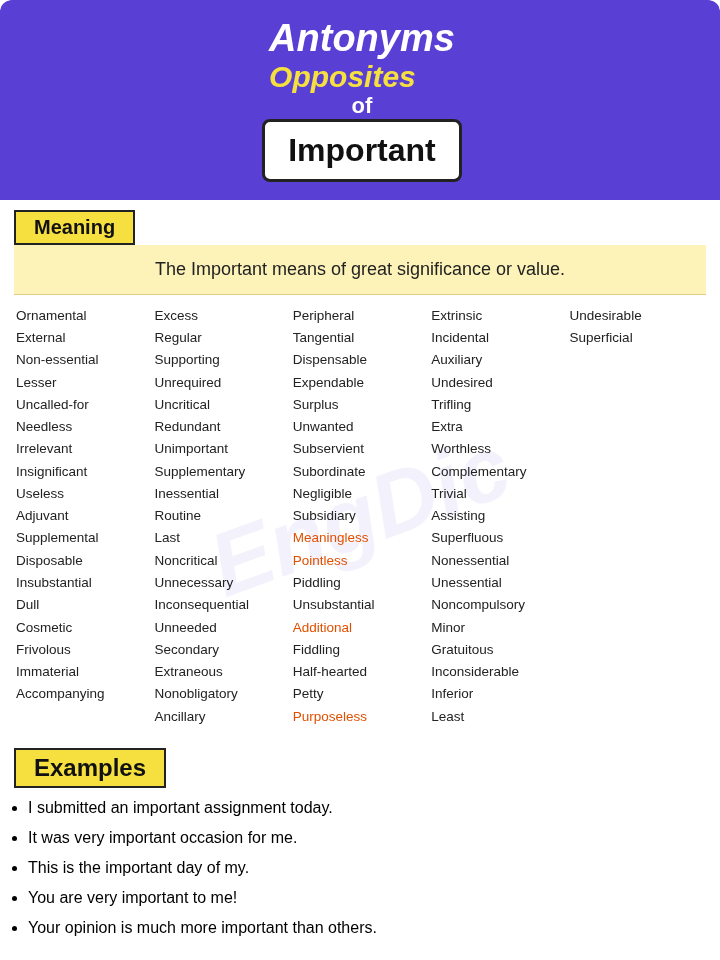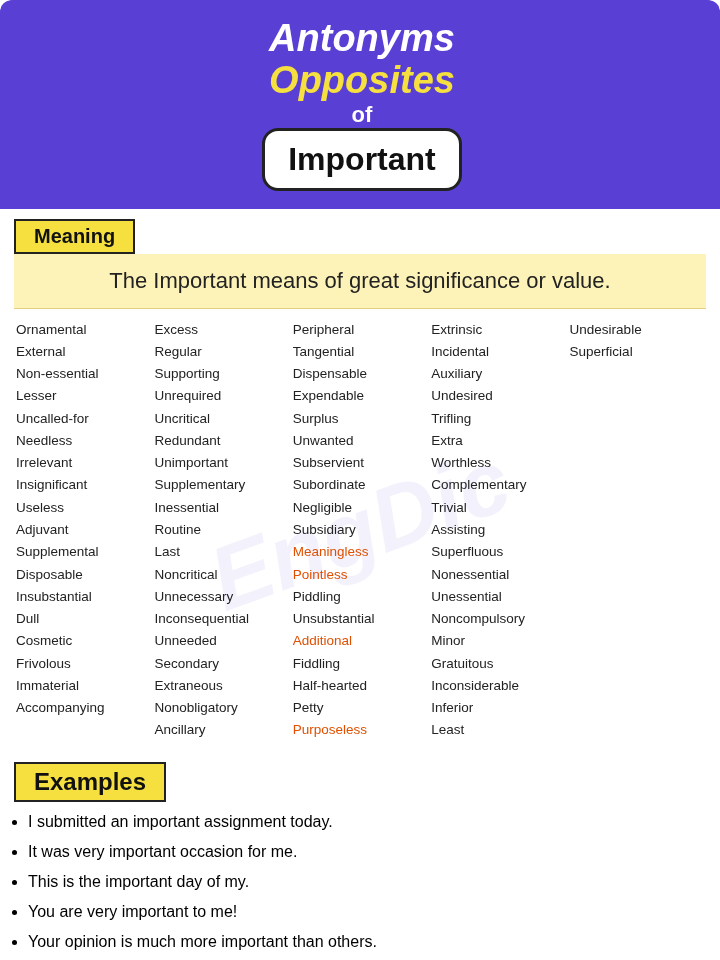--- a/index.html
+++ b/index.html
@@ -24,37 +24,37 @@
     }
     .header-left {}
     .header-antonyms {
       font-size: 38px;
       font-weight: 900;
       color: #fff;
       font-style: italic;
       line-height: 1.1;
     }
     .header-opposites {
-      font-size: 38px;
+      font-size: 30px;
       font-weight: 900;
       color: #f5e040;
       font-style: italic;
       line-height: 1.1;
     }
     .header-of {
       font-size: 22px;
       color: #fff;
       font-weight: bold;
       padding: 0 14px;
       text-align: center;
     }
     .header-right {
       background: #fff;
       border: 3px solid #222;
-      border-radius: 16px;
+      border-radius: 8px;
       padding: 10px 22px;
       min-width: 200px;
       text-align: center;
     }
     .header-word {
       font-size: 32px;
       font-weight: 900;
       color: #111;
     }
 
@@ -70,21 +70,21 @@
       padding: 4px 18px;
       font-size: 20px;
       font-weight: 700;
       color: #111;
     }
     .meaning-text-box {
       background: #fdf3b8;
       margin: 0 14px;
       padding: 14px 10px;
       text-align: center;
-      font-size: 22px;
+      font-size: 18px;
       color: #222;
       border-bottom: 1px solid #e0d080;
     }
 
     
     .word-grid-container {
       padding: 10px 14px;
       position: relative;
       overflow: hidden;
     }

